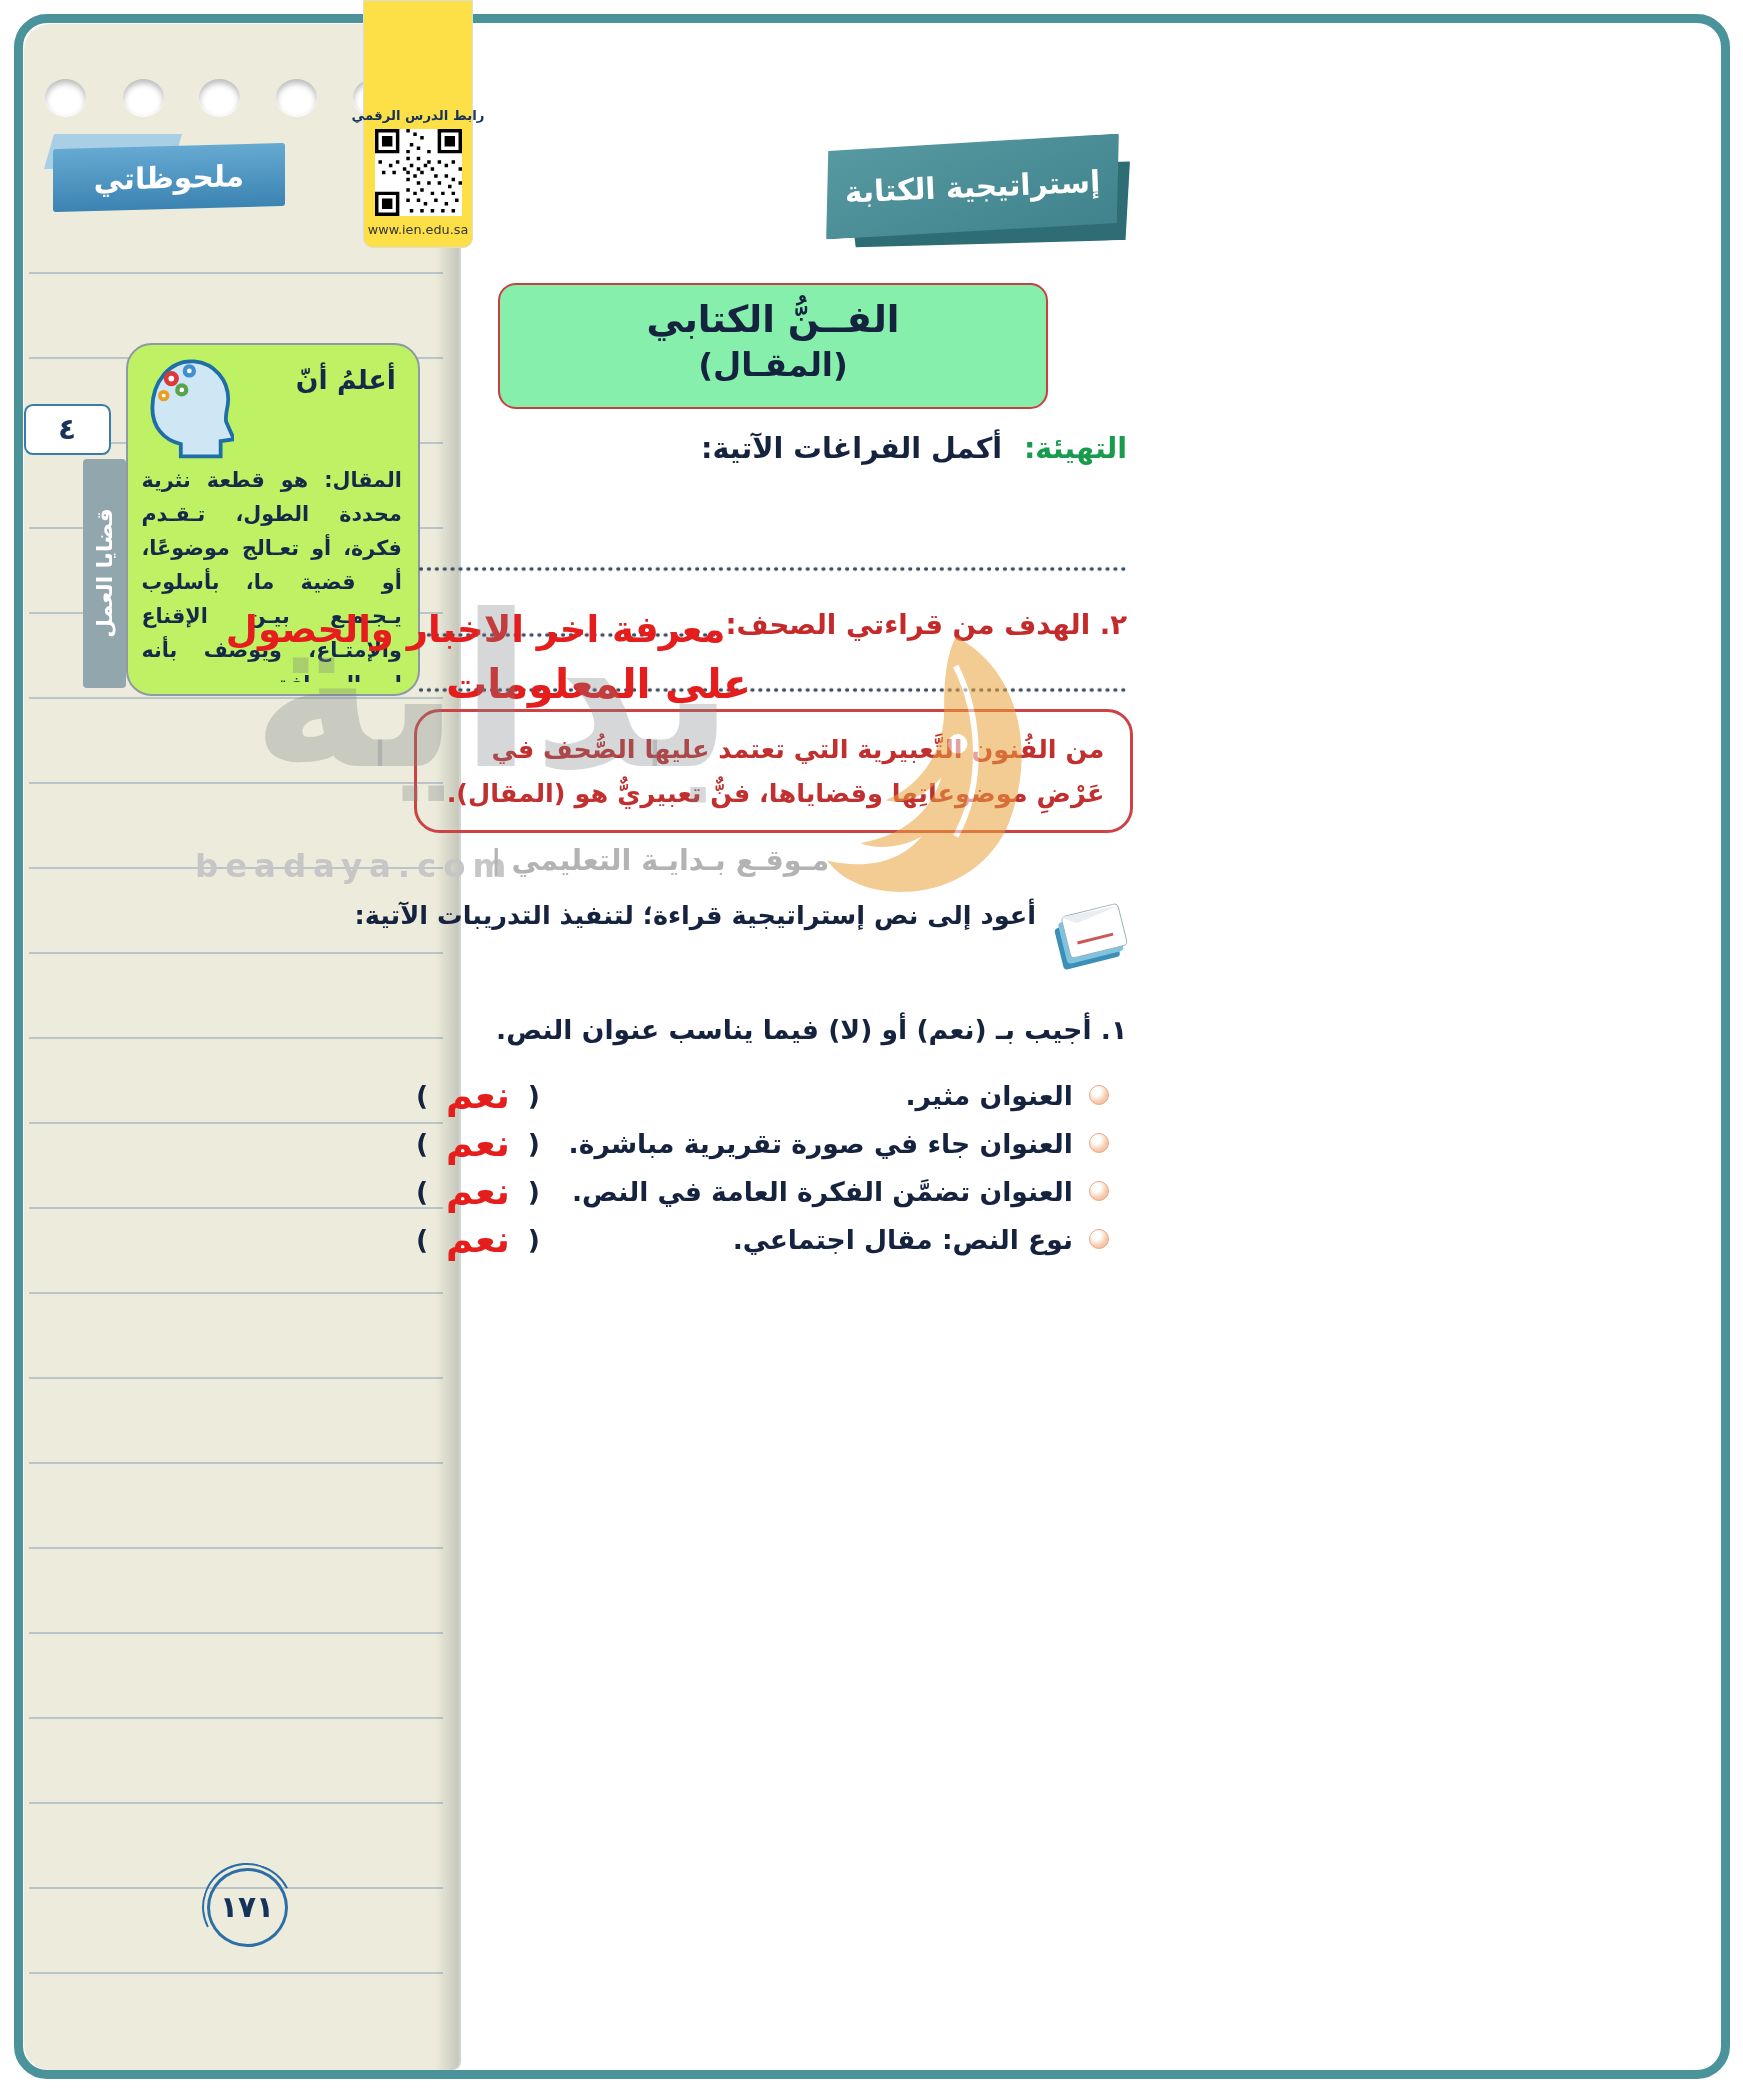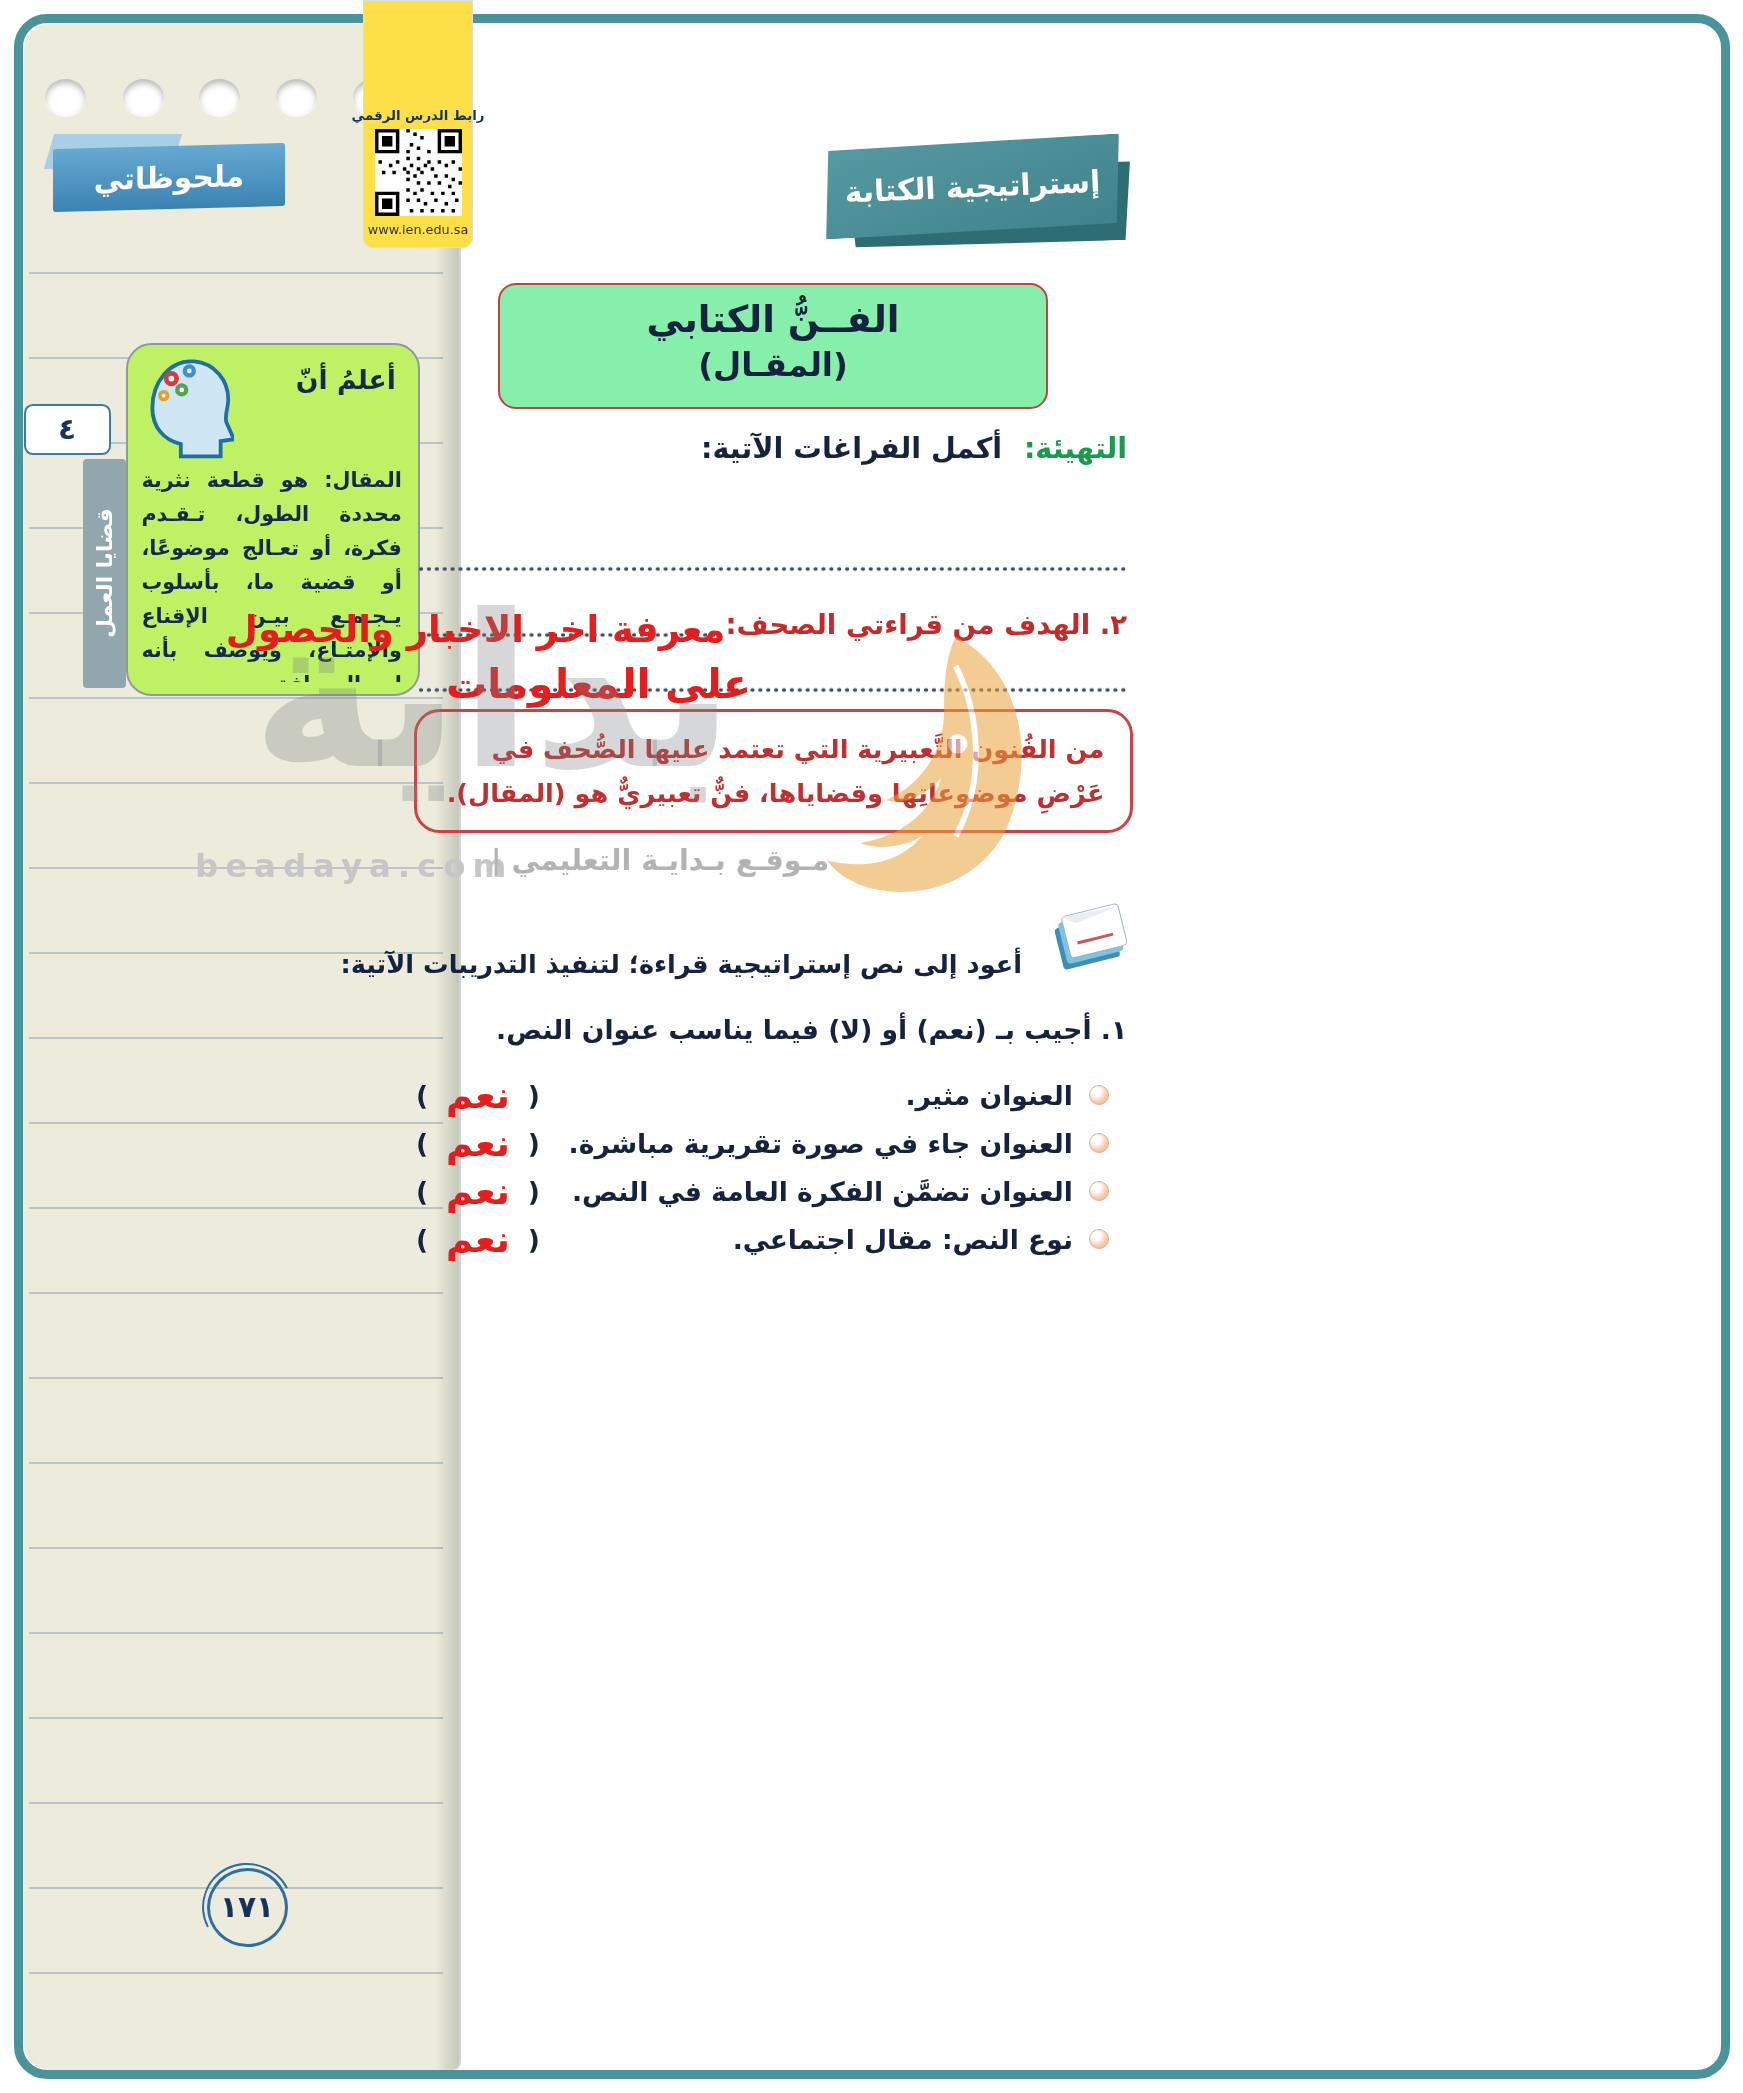--- a/index.html
+++ b/index.html
@@ -93,21 +93,21 @@
   .q2 .fill .dots { position:absolute; left:0; right:5.9px; bottom:9.9px; }
   .hand { color:#e51d1d; font-weight:bold; white-space:nowrap; }
   .ans-l1 { position:absolute; left:0; right:0; bottom:0; text-align:center; font-size:37px; }
   .row-ans2 { top:372px; left:3.9px; right:7.9px; height:53px; }
   .row-ans2 .dots { position:absolute; left:0; right:0; bottom:9.9px; }
   .ans-l2 { position:absolute; bottom:-2px; right:376px; font-size:41px; }
 
   .notebox { top:428px; left:0; right:2px; border:3px solid #cd4343; border-radius:25.6px; padding:14.8px 25.6px;
              color:#c22f2f; font-size:25.6px; font-weight:bold; line-height:44px; text-align:right; }
 
-  .intro { top:619px; left:0; right:0; display:flex; align-items:flex-end; gap:26px; }
+  .intro { top:619px; left:0; right:0; display:flex; align-items:flex-start; gap:12px; }
   .intro .txt { color:#16233f; font-size:25.6px; font-weight:bold; white-space:nowrap; }
   .book-icon { width:87px; height:79px; flex:0 0 auto; }
 
   .prompt { top:733px; right:7.9px; color:#16233f; font-size:26.6px; font-weight:bold; white-space:nowrap; }
 
   .exlist { top:790px; left:0; right:0; }
   .ex-item { position:relative; height:48px; display:flex; align-items:center; padding-right:25.6px; gap:15.8px; }
   .bullet { width:20.7px; height:20.7px; border-radius:50%; flex:0 0 auto;
             background:radial-gradient(circle at 35% 30%, #fff 0 25%, #f6cdb0 60%, #eab08d 100%);
             border:1px solid #e6ab85; }

